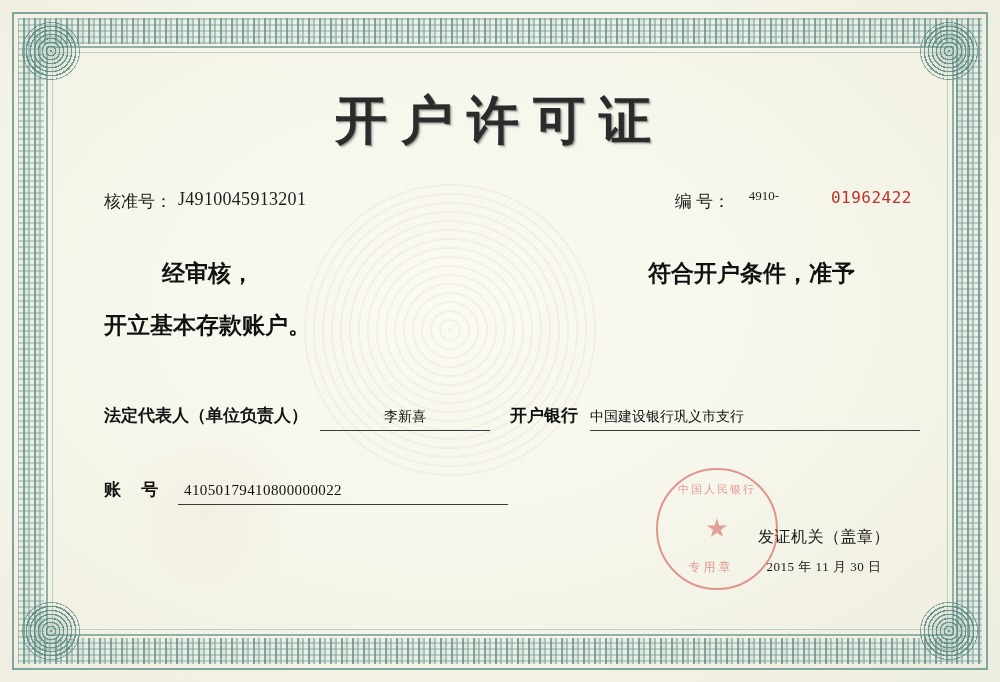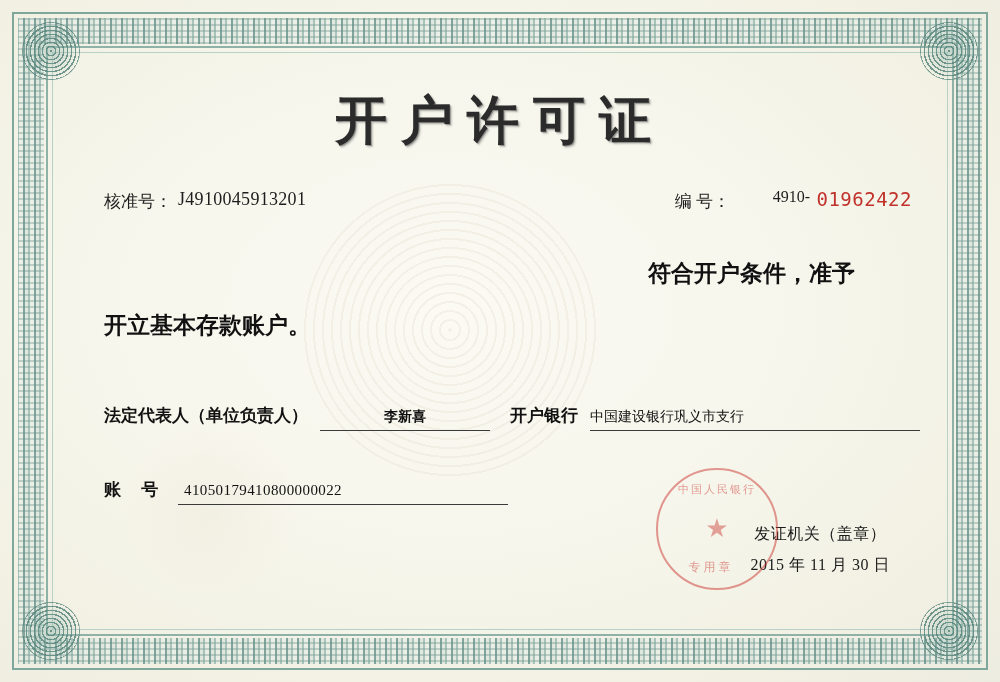--- a/index.html
+++ b/index.html
@@ -139,27 +139,27 @@
     font-size: 18px;
     letter-spacing: 0.3px;
   }
   .serial-label {
     position: absolute;
     right: 200px; top: 0;
     font-size: 17px;
   }
   .serial-prefix {
     position: absolute;
-    right: 120px; top: -2px;
+    right: 151px; top: -2px;
+    font-size: 13px;
+  }
+  .serial-number {
+    position: absolute;
+    right: 18px; top: -2px;
     font-size: 16px;
-  }
-  .serial-number {
-    position: absolute;
-    right: 18px; top: -2px;
-    font-size: 19px;
     color: #c0322b;
     font-family: "DejaVu Sans Mono", "Liberation Mono", monospace;
     letter-spacing: 0.5px;
   }
 
   .body-line1 {
     position: relative;
     margin-top: 42px;
     height: 34px;
     font-size: 23px;
@@ -203,21 +203,21 @@
   }
   .rep-label { position: absolute; left: 34px; top: 2px; }
   .rep-field {
     position: absolute;
     left: 250px; top: 4px;
     width: 170px;
     height: 24px;
     border-bottom: 1px solid #3a3a3a;
     text-align: center;
   }
-  .rep-value { font-size: 14px; font-weight: bold; }
+  .rep-value { font-size: 14px; font-weight: normal; }
   .bank-label { position: absolute; left: 440px; top: 2px; }
   .bank-field {
     position: absolute;
     left: 520px; top: 4px;
     right: 10px;
     height: 24px;
     border-bottom: 1px solid #3a3a3a;
     text-align: left;
   }
   .bank-value { font-size: 14px; font-weight: normal; }
@@ -249,21 +249,21 @@
     position: absolute;
     right: 40px;
     bottom: 42px;
     text-align: center;
     font-size: 16px;
     color: #1a1a1a;
   }
   .issuer-line { letter-spacing: 0.5px; }
   .date-line {
     margin-top: 10px;
-    font-size: 16px;
+    font-size: 13px;
     letter-spacing: 0.5px;
   }
 
   
   .seal {
     position: absolute;
     right: 152px;
     bottom: 28px;
     width: 118px; height: 118px;
     border-radius: 50%;
@@ -320,20 +320,21 @@
 
     <div class="row-approval">
       <span class="approval-label">核准号：</span>
       <span class="approval-value">J4910045913201</span>
       <span class="serial-label">编 号：</span>
       <span class="serial-prefix">4910-</span>
       <span class="serial-number">01962422</span>
     </div>
 
     <div class="body-line1">
+      <span class="b1-a">经审核，</span>
       <span class="b1-b">符合开户条件，准予</span>
     </div>
 
     <div class="body-line2">
       <span class="b2-a">开立基本存款账户。</span>
     </div>
 
     <div class="row-rep">
       <span class="rep-label">法定代表人（单位负责人）</span>
       <span class="rep-field">

